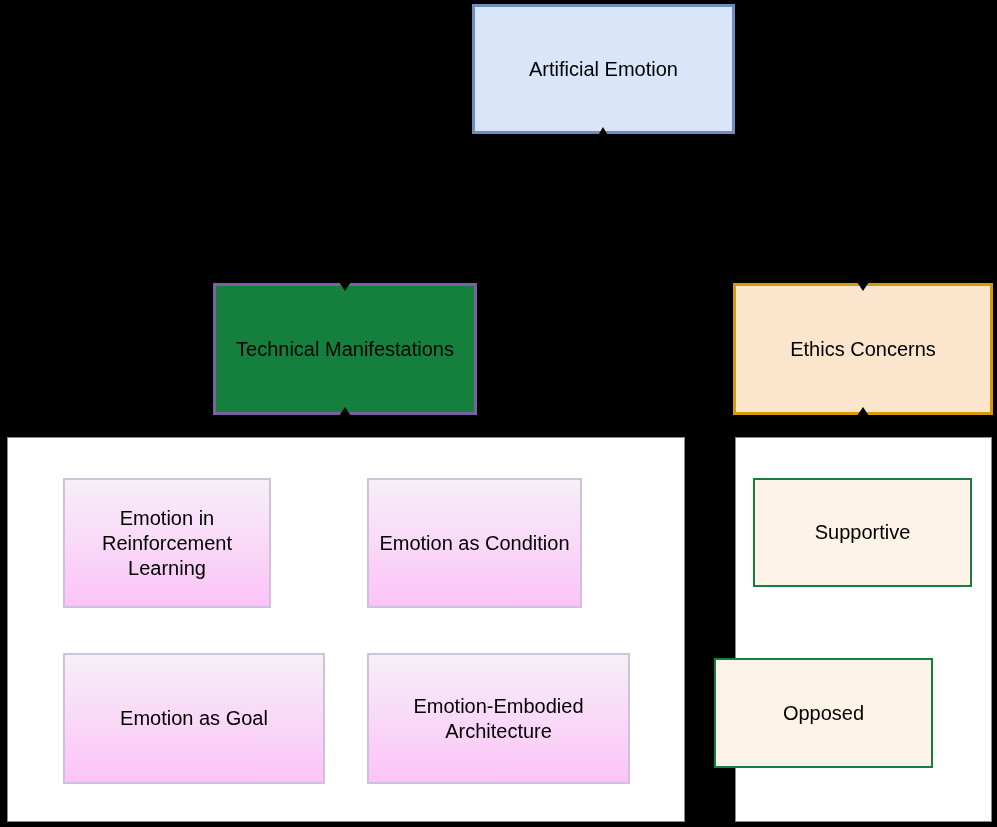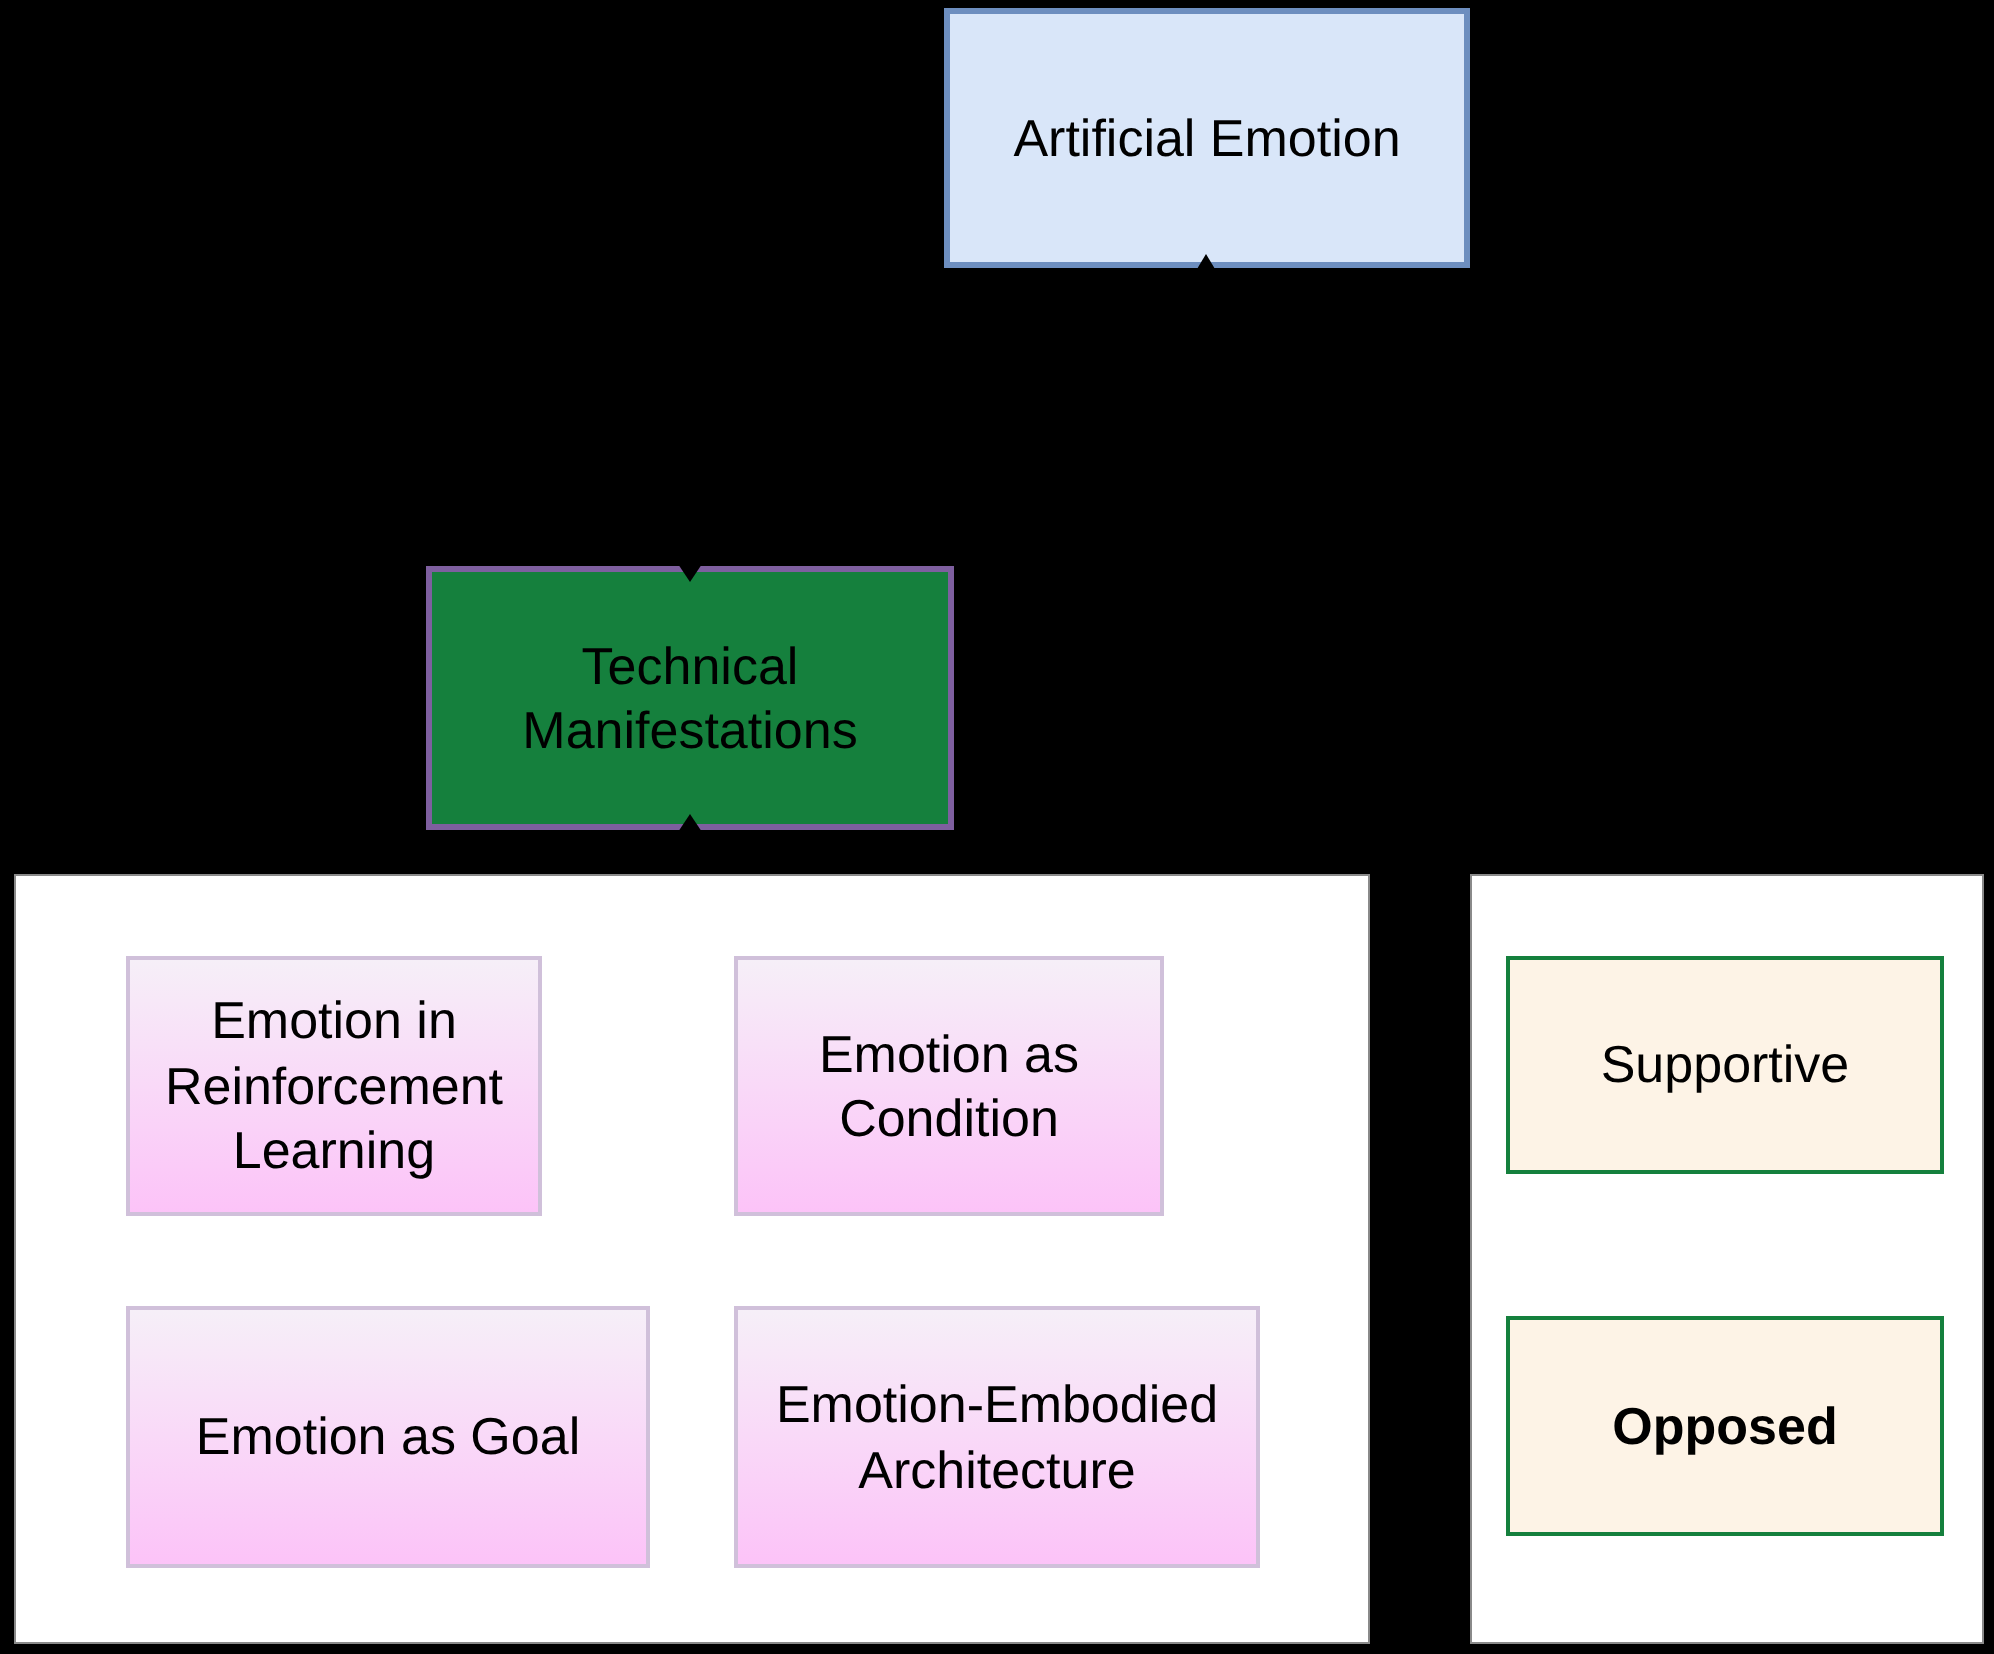--- a/index.html
+++ b/index.html
@@ -12,21 +12,21 @@
     overflow: hidden;
   }
   .node {
     position: absolute;
     box-sizing: border-box;
     display: flex;
     align-items: center;
     justify-content: center;
     text-align: center;
     color: #000;
-    font-size: 26px;
+    font-size: 20px;
     line-height: 1.25;
     padding: 4px 8px;
   }
   .node-root {
     left: 472px; top: 4px; width: 263px; height: 130px;
     background: #d9e6f9;
     border: 3px solid #6d8ebf;
   }
   .node-technical {
     left: 213px; top: 283px; width: 264px; height: 132px;
@@ -52,21 +52,21 @@
   }
   .pink-1 { left: 63px;  top: 478px; width: 208px; height: 130px; }
   .pink-2 { left: 367px; top: 478px; width: 215px; height: 130px; }
   .pink-3 { left: 63px;  top: 653px; width: 262px; height: 131px; }
   .pink-4 { left: 367px; top: 653px; width: 263px; height: 131px; }
   .node-cream {
     background: #fdf3e6;
     border: 2px solid #15803d;
   }
   .cream-1 { left: 753px; top: 478px; width: 219px; height: 109px; }
-  .cream-2 { left: 753px; top: 658px; width: 219px; height: 110px; font-weight: bold; }
+  .cream-2 { left: 714px; top: 658px; width: 219px; height: 110px; }
   .edges {
     position: absolute;
     left: 0; top: 0;
     width: 997px; height: 827px;
     pointer-events: none;
     z-index: 5;
   }
 </style>
 </head>
 <body>
@@ -77,20 +77,23 @@
   <div class="group group-right"></div>
 
   <div class="node node-root">
     <span>Artificial Emotion</span>
   </div>
 
   <div class="node node-technical">
     <span>Technical Manifestations</span>
   </div>
 
+  <div class="node node-ethics">
+    <span>Ethics Concerns</span>
+  </div>
 
   <div class="node node-pink pink-1">
     <span>Emotion in Reinforcement Learning</span>
   </div>
   <div class="node node-pink pink-2">
     <span>Emotion as Condition</span>
   </div>
   <div class="node node-pink pink-3">
     <span>Emotion as Goal</span>
   </div>

